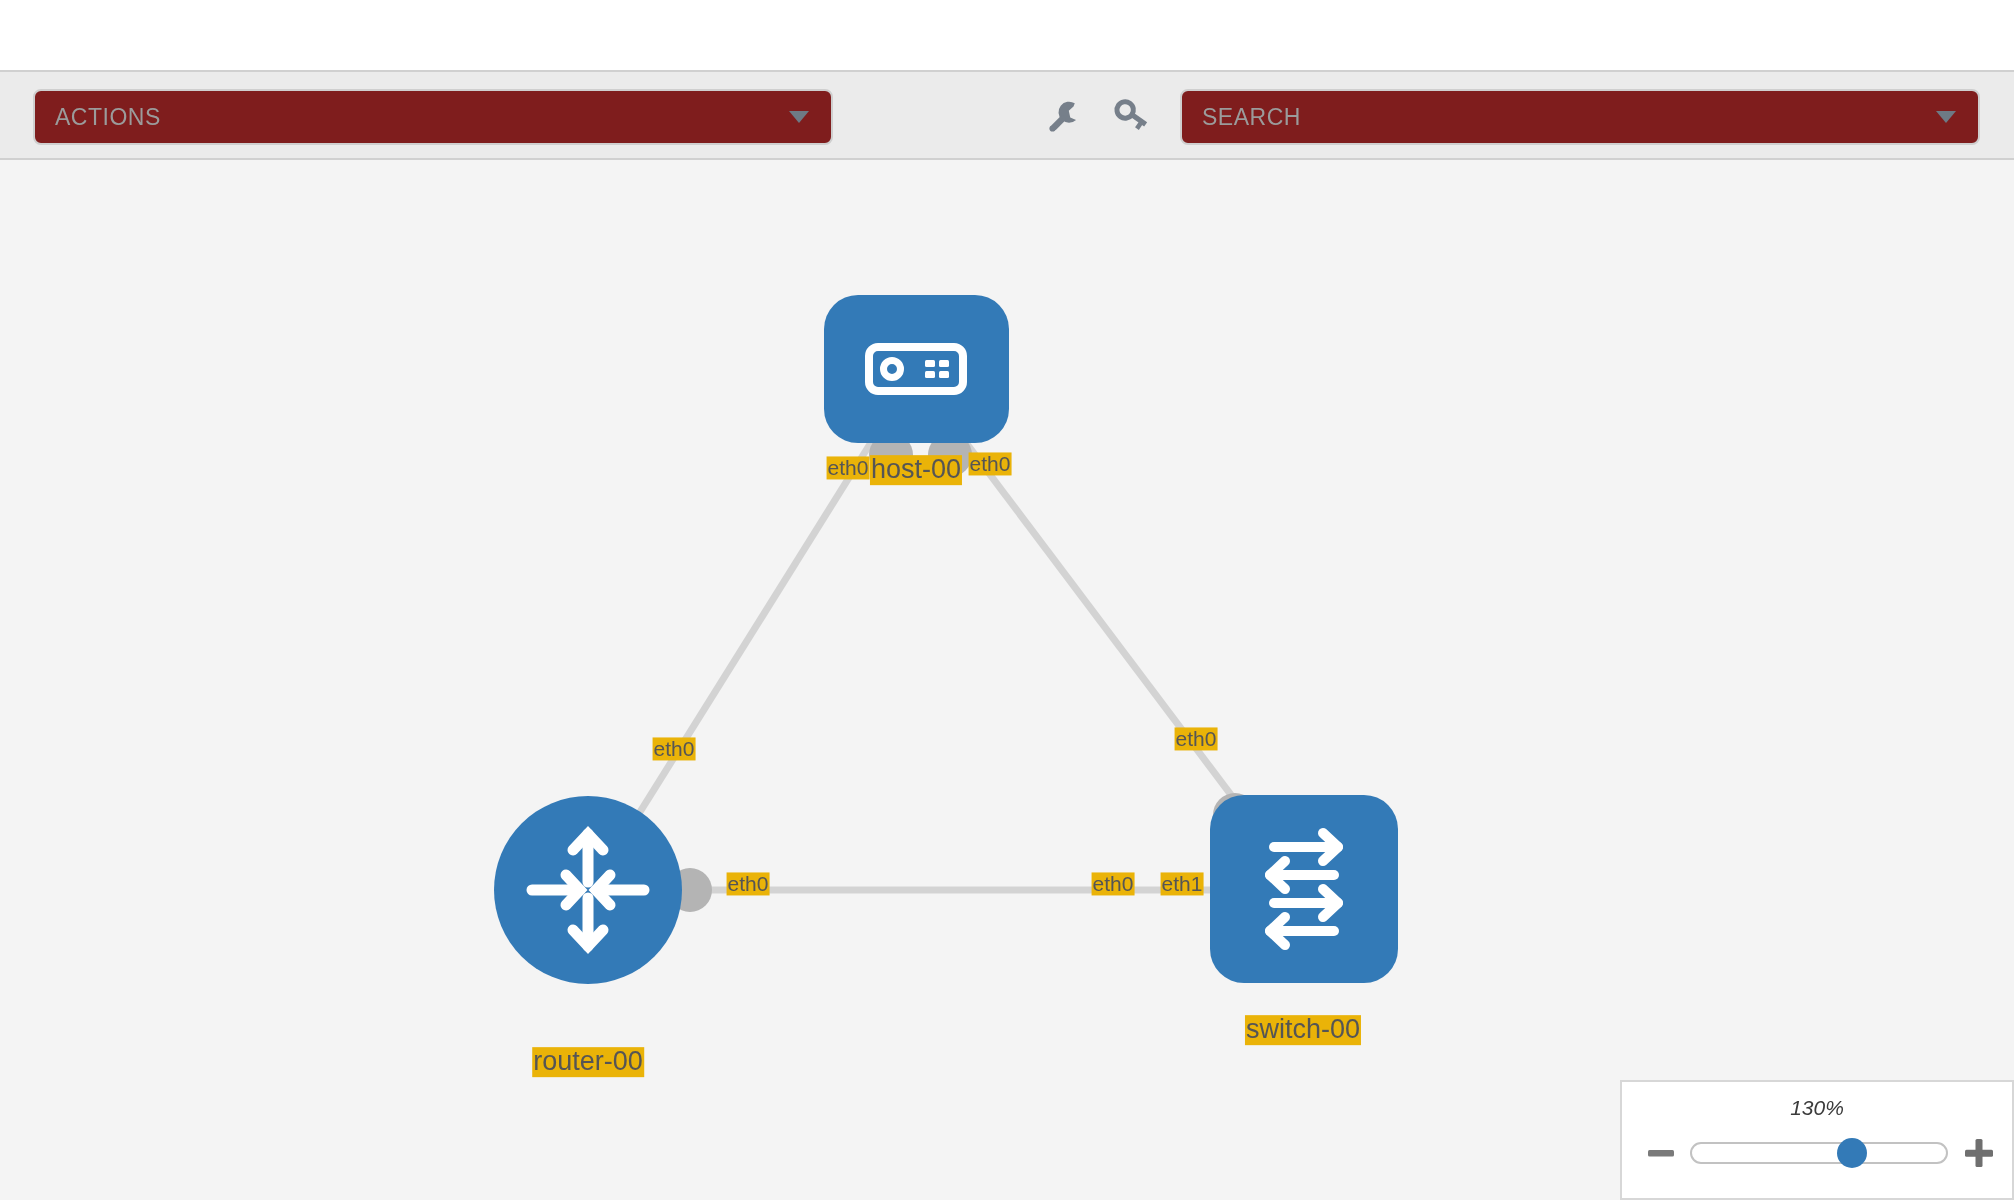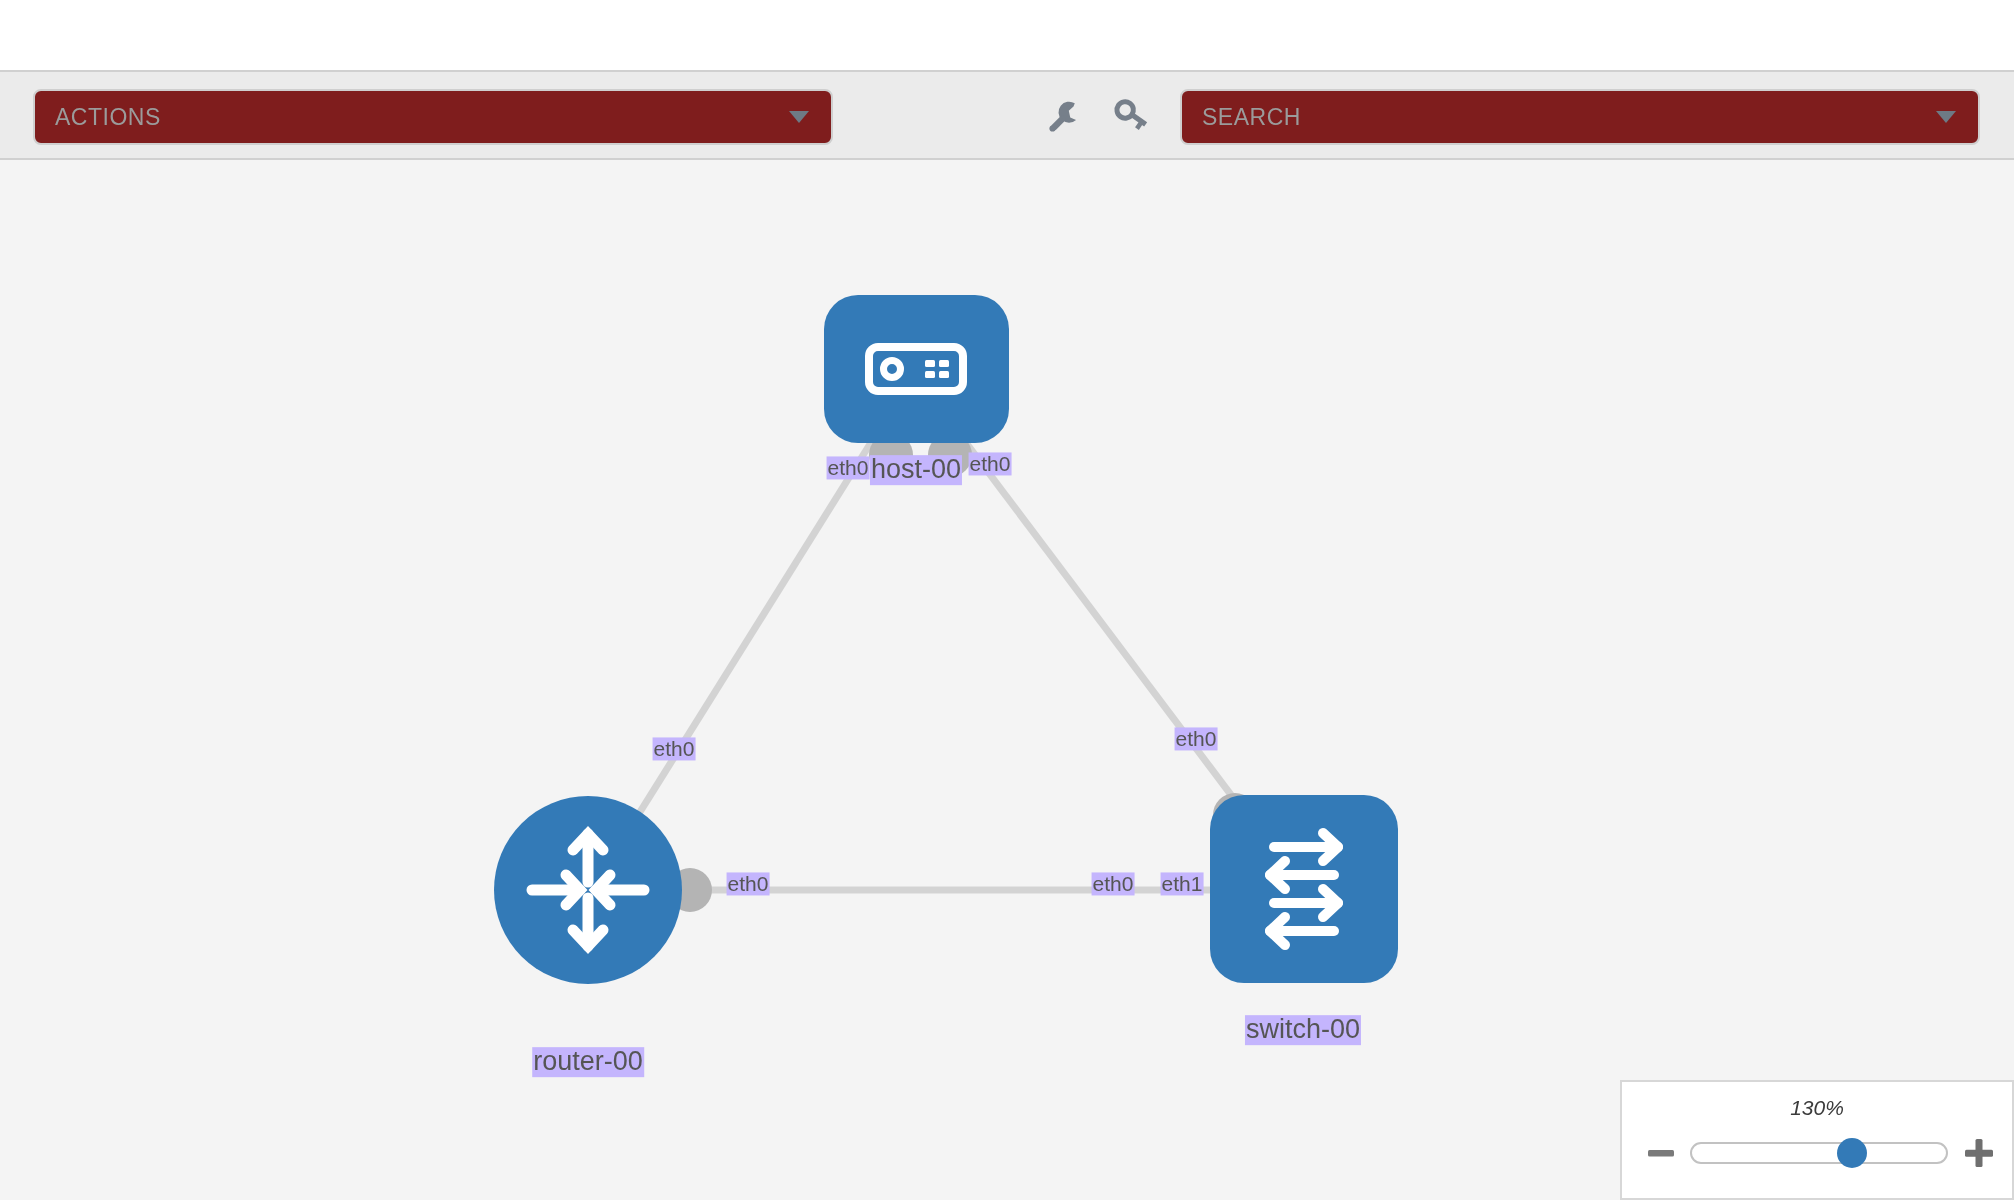--- a/index.html
+++ b/index.html
@@ -146,21 +146,21 @@
     left: 0;
     top: 0;
     width: 2014px;
     height: 1040px;
     display: block;
   }
 
   
   .node-label, .edge-label {
     position: absolute;
-    background: #c4b5fd;
+    background: #eab308;
     color: #555555;
     white-space: nowrap;
     user-select: none;
     transform: translate(-50%, -50%);
     line-height: 1.1;
     padding: 0 1px;
   }
   .node-label { font-size: 27px; }
   .edge-label { font-size: 21px; }
 

